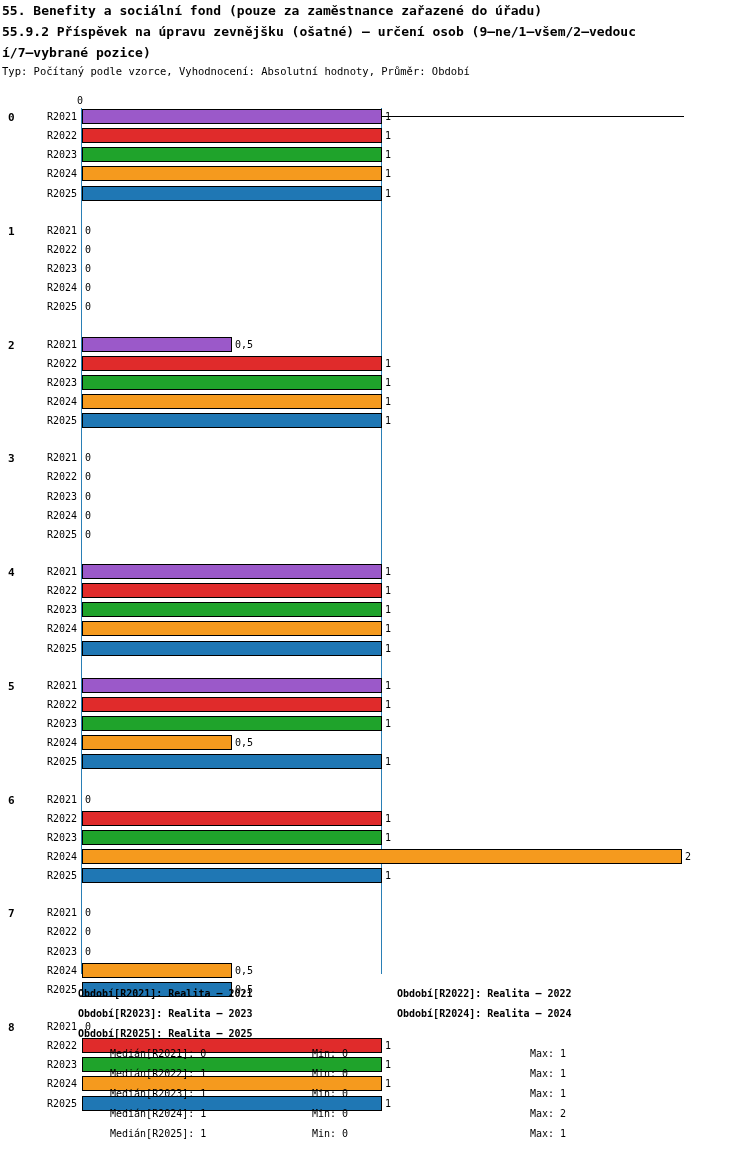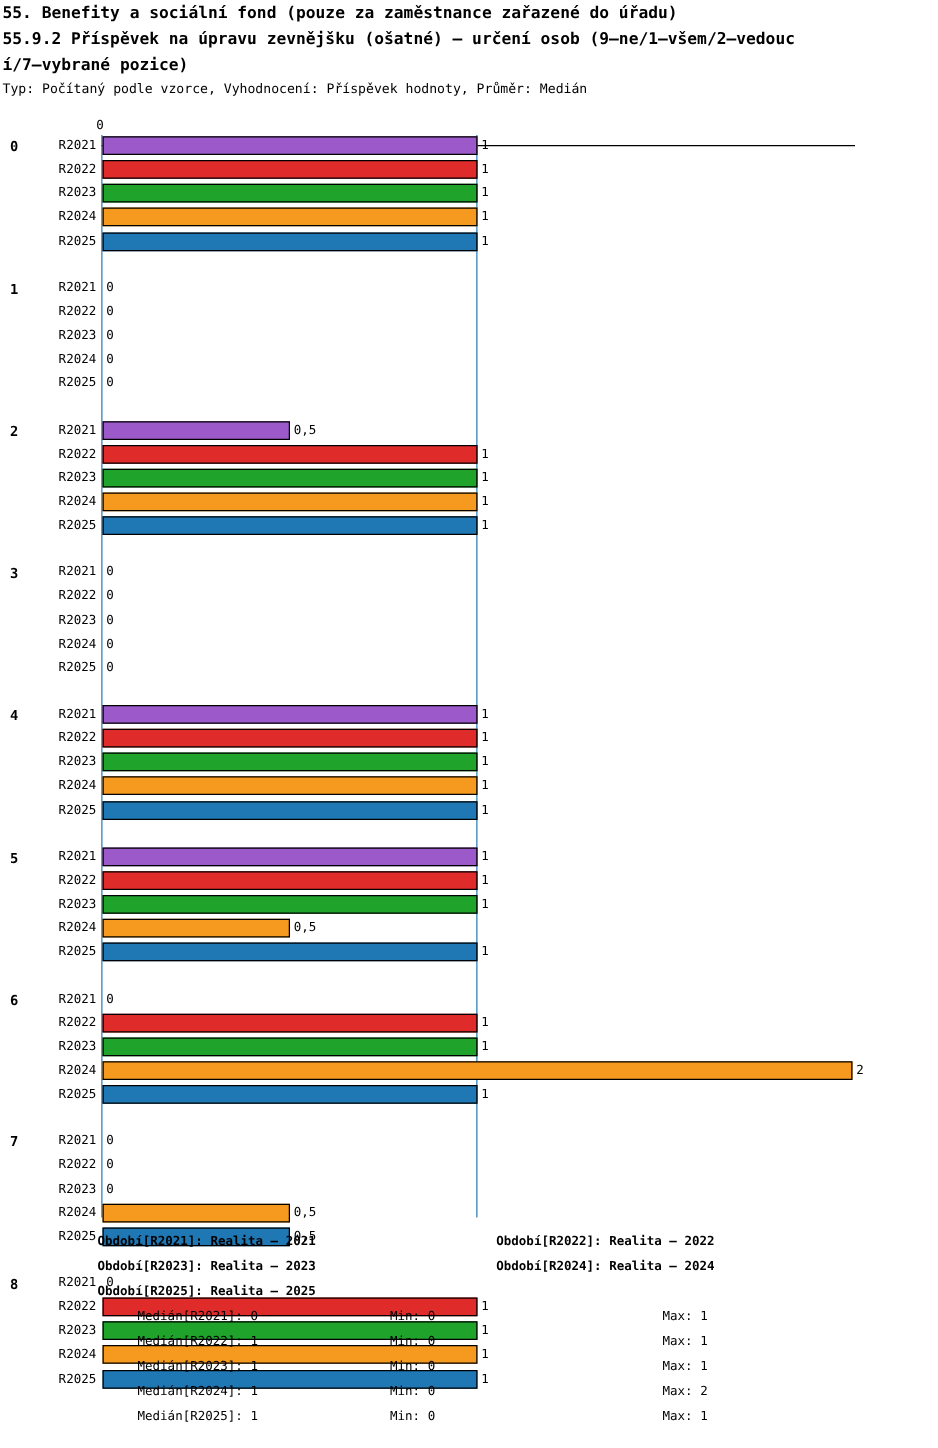--- a/index.html
+++ b/index.html
@@ -119,21 +119,21 @@
 <body>
 
 <div id="page">
 
   <div class="title-block">
     <span class="title-line">55. Benefity a sociální fond (pouze za zaměstnance zařazené do úřadu)</span>
     <span class="title-line">55.9.2 Příspěvek na úpravu zevnějšku (ošatné) – určení osob (9–ne/1–všem/2–vedouc</span>
     <span class="title-line">í/7–vybrané pozice)</span>
   </div>
 
-  <div class="subtitle">Typ: Počítaný podle vzorce, Vyhodnocení: Příspěvek hodnoty, Průměr: Medián</div>
+  <div class="subtitle">Typ: Počítaný podle vzorce, Vyhodnocení: Absolutní hodnoty, Průměr: Období</div>
 
   <div class="plot" id="plot">
     <div class="axis-tick-label" style="left:77px; top:0px;">0</div>
     <div class="axis-top-line"></div>
     <div class="zero-line"></div>
     <div class="value-line"></div>
   <div class="group-label" style="top: 16px;">0</div>
       <div class="row-label" style="top: 16px;">R2021</div>
       <div class="bar" style="top: 14px; width: 300px; background: rgb(155, 89, 201);"></div>
       <div class="bar-value" style="top: 16px; left: 385px;">1</div>

